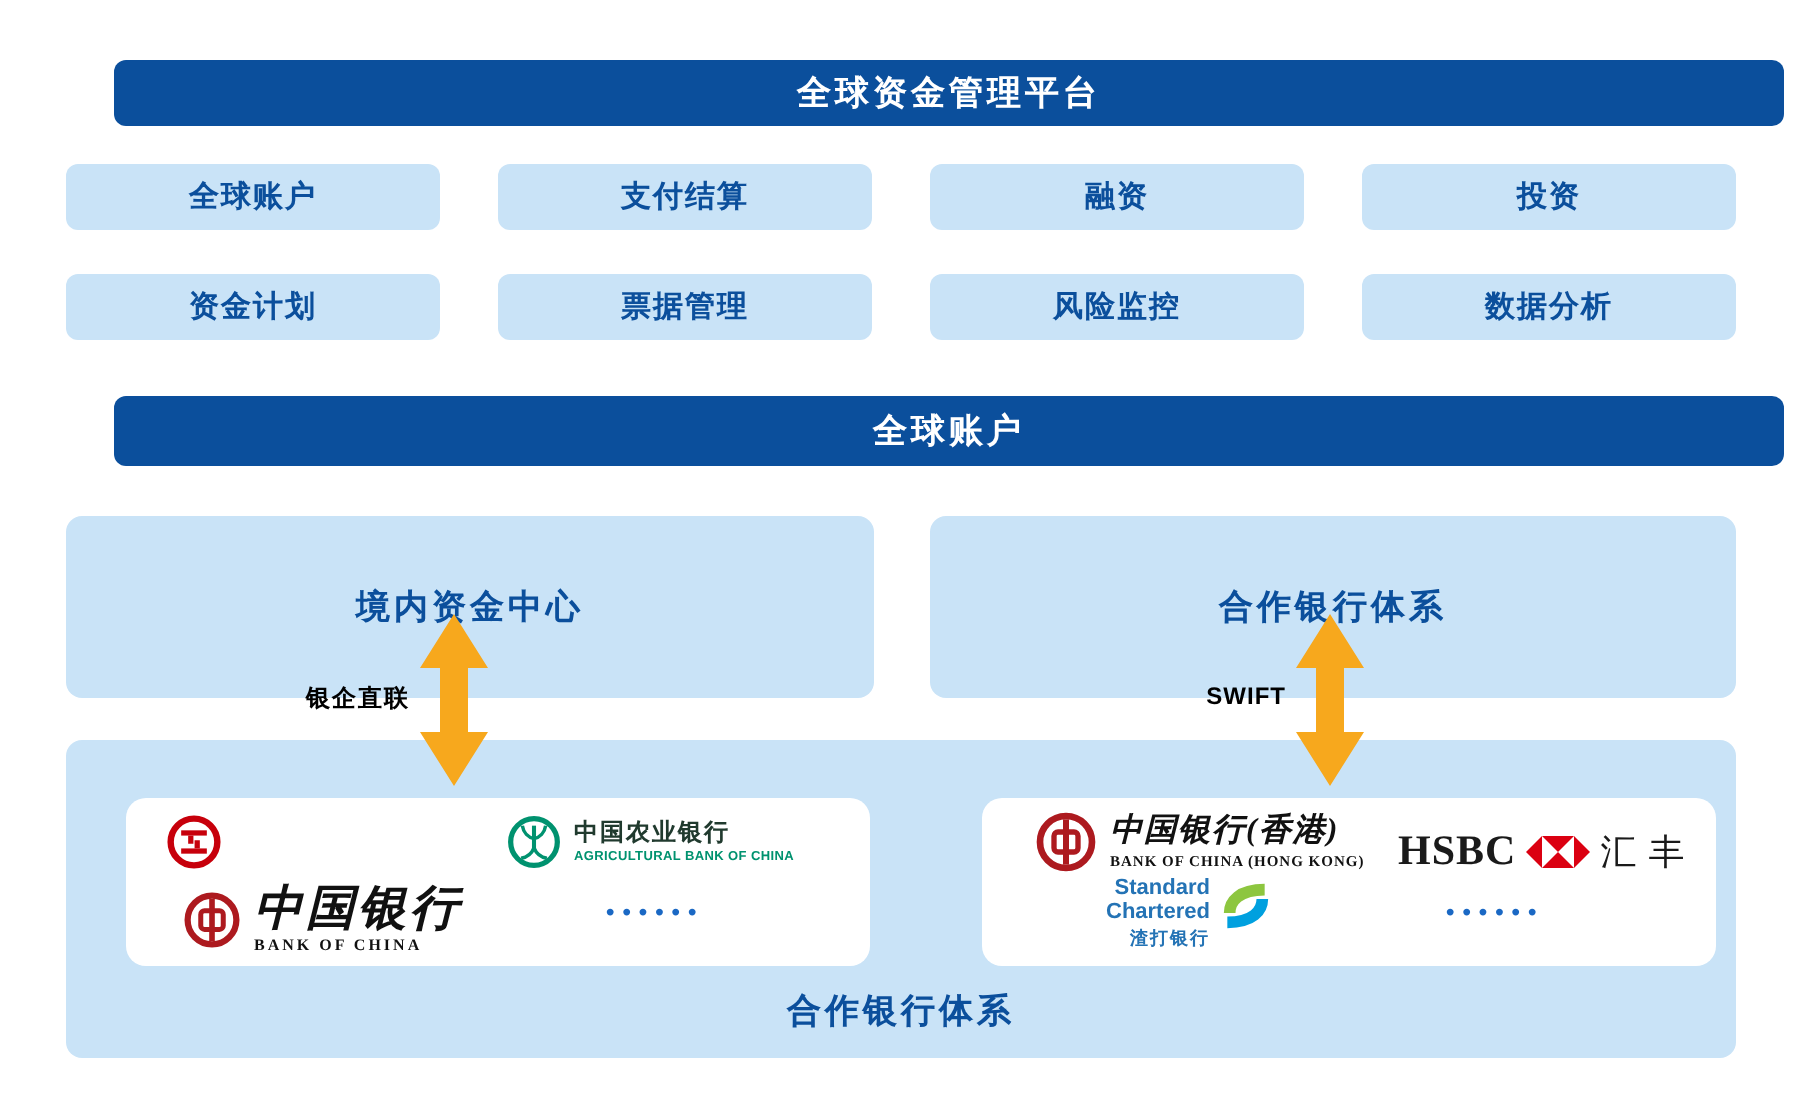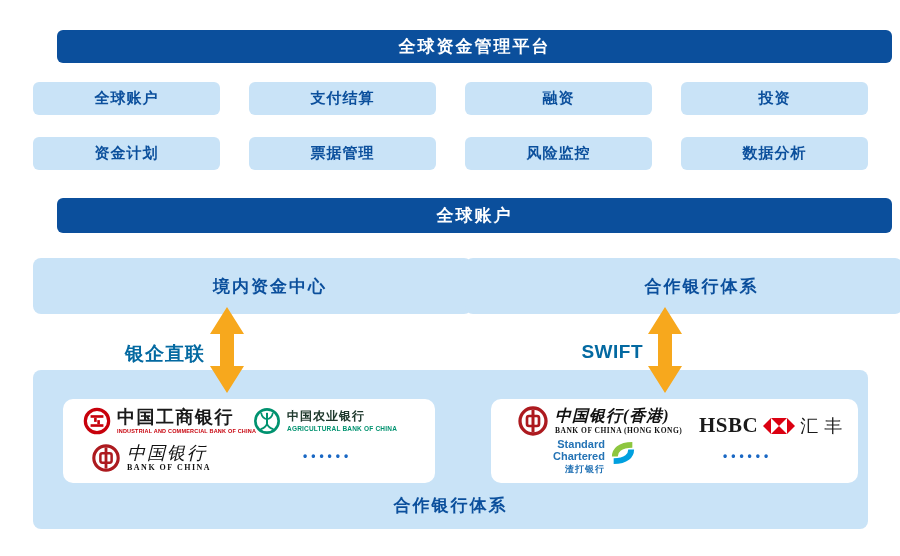--- a/index.html
+++ b/index.html
@@ -7,28 +7,28 @@
           font-family:"Liberation Sans",sans-serif;overflow:hidden;}
   .bar{position:absolute;left:33px;width:835px;background:#0B4F9C;border-radius:6px;
        color:#fff;font-weight:bold;display:flex;align-items:center;justify-content:center;margin-left:24px;}
   #header-bar{top:30px;height:33px;font-size:17px;letter-spacing:2px;}
   #pool-bar{top:198px;height:35px;font-size:17px;letter-spacing:2px;}
   .module{position:absolute;width:187px;height:33px;background:#C9E3F7;border-radius:6px;
           color:#0B4F9C;font-weight:bold;font-size:15px;letter-spacing:1px;
           display:flex;align-items:center;justify-content:center;}
   .row1{top:82px;} .row2{top:137px;}
   .c1{left:33px;} .c2{left:249px;} .c3{left:465px;} .c4{left:681px;}
-  .center-box{position:absolute;top:258px;height:56px;background:#C9E3F7;border-radius:8px;
+  .center-box{position:absolute;top:258px;height:91px;background:#C9E3F7;border-radius:8px;
           color:#0B4F9C;font-weight:bold;font-size:17px;letter-spacing:2px;
-          display:flex;align-items:center;justify-content:center;padding-left:35px;}
+          display:flex;align-items:center;justify-content:center;}
   #domestic-box{left:33px;width:404px;}
   #overseas-box{left:465px;width:403px;}
   .flow-arrow{position:absolute;top:307px;width:34px;height:86px;z-index:5;}
   #arrow-left{left:210px;} #arrow-right{left:648px;}
-  .link-label{position:absolute;top:341px;color:#0369a1;font-weight:bold;font-size:19px;
+  .link-label{position:absolute;top:341px;color:#000000;font-weight:bold;font-size:12px;
           text-align:right;letter-spacing:1px;}
   #label-domestic{left:100px;width:105px;}
   #label-swift{left:555px;width:88px;letter-spacing:0.5px;}
   #partner-container{position:absolute;left:33px;top:370px;width:835px;height:159px;
           background:#C9E3F7;border-radius:8px;}
   #partner-title{position:absolute;left:0;top:124px;width:100%;text-align:center;
           color:#0B4F9C;font-weight:bold;font-size:17px;letter-spacing:2px;}
   .bank-card{position:absolute;top:29px;height:84px;background:#ffffff;border-radius:10px;}
   #card-left{left:30px;width:372px;}
   #card-right{left:434px;width:367px;margin-left:24px;}
@@ -38,21 +38,21 @@
   #bank-icbc{left:20px;top:8px;}
   .icbc-cn{font-size:18px;font-weight:bold;color:#1a1a1a;letter-spacing:1.5px;line-height:1.1;}
   .icbc-en{font-size:5.5px;font-weight:bold;color:#C7000B;letter-spacing:0.2px;margin-top:1px;}
   
   #bank-abc{left:190px;top:8px;}
   .abc-cn{font-family:"Liberation Serif",serif;font-size:12px;font-weight:bold;color:#203A2E;
           letter-spacing:1px;line-height:1.1;}
   .abc-en{font-size:6.5px;font-weight:bold;color:#00926F;letter-spacing:0.2px;margin-top:1px;}
   
   #bank-boc{left:28px;top:44px;}
-  .boc-cn{font-family:"Liberation Serif",serif;font-size:18px;font-weight:normal;font-style:italic;
+  .boc-cn{font-family:"Liberation Serif",serif;font-size:24px;font-weight:bold;font-style:italic;
           color:#111;letter-spacing:2px;line-height:1;}
   .boc-en{font-family:"Liberation Serif",serif;font-size:8px;font-weight:bold;color:#111;
           letter-spacing:1.5px;margin-top:1px;}
   
   #bank-bochk{left:26px;top:6px;}
   .bochk-cn{font-family:"Liberation Serif",serif;font-size:16px;font-weight:bold;font-style:italic;
           color:#111;letter-spacing:1px;line-height:1.1;}
   .bochk-en{font-family:"Liberation Serif",serif;font-size:7.5px;font-weight:bold;color:#111;
           letter-spacing:0.5px;margin-top:1px;}
   
@@ -103,24 +103,20 @@
 
     <div id="card-left" class="bank-card">
       <div id="bank-icbc" class="bank">
         <svg width="28" height="28" viewBox="0 0 48 48">
           <circle cx="24" cy="24" r="20" fill="#fff" stroke="#C7000B" stroke-width="5.5"></circle>
           <rect x="13" y="14" width="22" height="4.5" fill="#C7000B"></rect>
           <rect x="13" y="29.5" width="22" height="4.5" fill="#C7000B"></rect>
           <rect x="19" y="18.5" width="4.5" height="7" fill="#C7000B"></rect>
           <rect x="24.5" y="22.5" width="4.5" height="7" fill="#C7000B"></rect>
         </svg>
-        <div class="stack">
-          <span class="icbc-cn">中国工商银行</span>
-          <span class="icbc-en">INDUSTRIAL AND COMMERCIAL BANK OF CHINA</span>
-        </div>
       </div>
       <div id="bank-abc" class="bank">
         <svg width="28" height="28" viewBox="0 0 48 48">
           <circle cx="24" cy="24" r="20" fill="#fff" stroke="#00926F" stroke-width="4.5"></circle>
           <line x1="24" y1="10" x2="24" y2="32" stroke="#00926F" stroke-width="3.5"></line>
           <path d="M24 21 C19 20 15 16 14 10" stroke="#00926F" stroke-width="3" fill="none"></path>
           <path d="M24 21 C29 20 33 16 34 10" stroke="#00926F" stroke-width="3" fill="none"></path>
           <path d="M24 29 C22 34 18 37 13 38" stroke="#00926F" stroke-width="3" fill="none"></path>
           <path d="M24 29 C26 34 30 37 35 38" stroke="#00926F" stroke-width="3" fill="none"></path>
         </svg>

